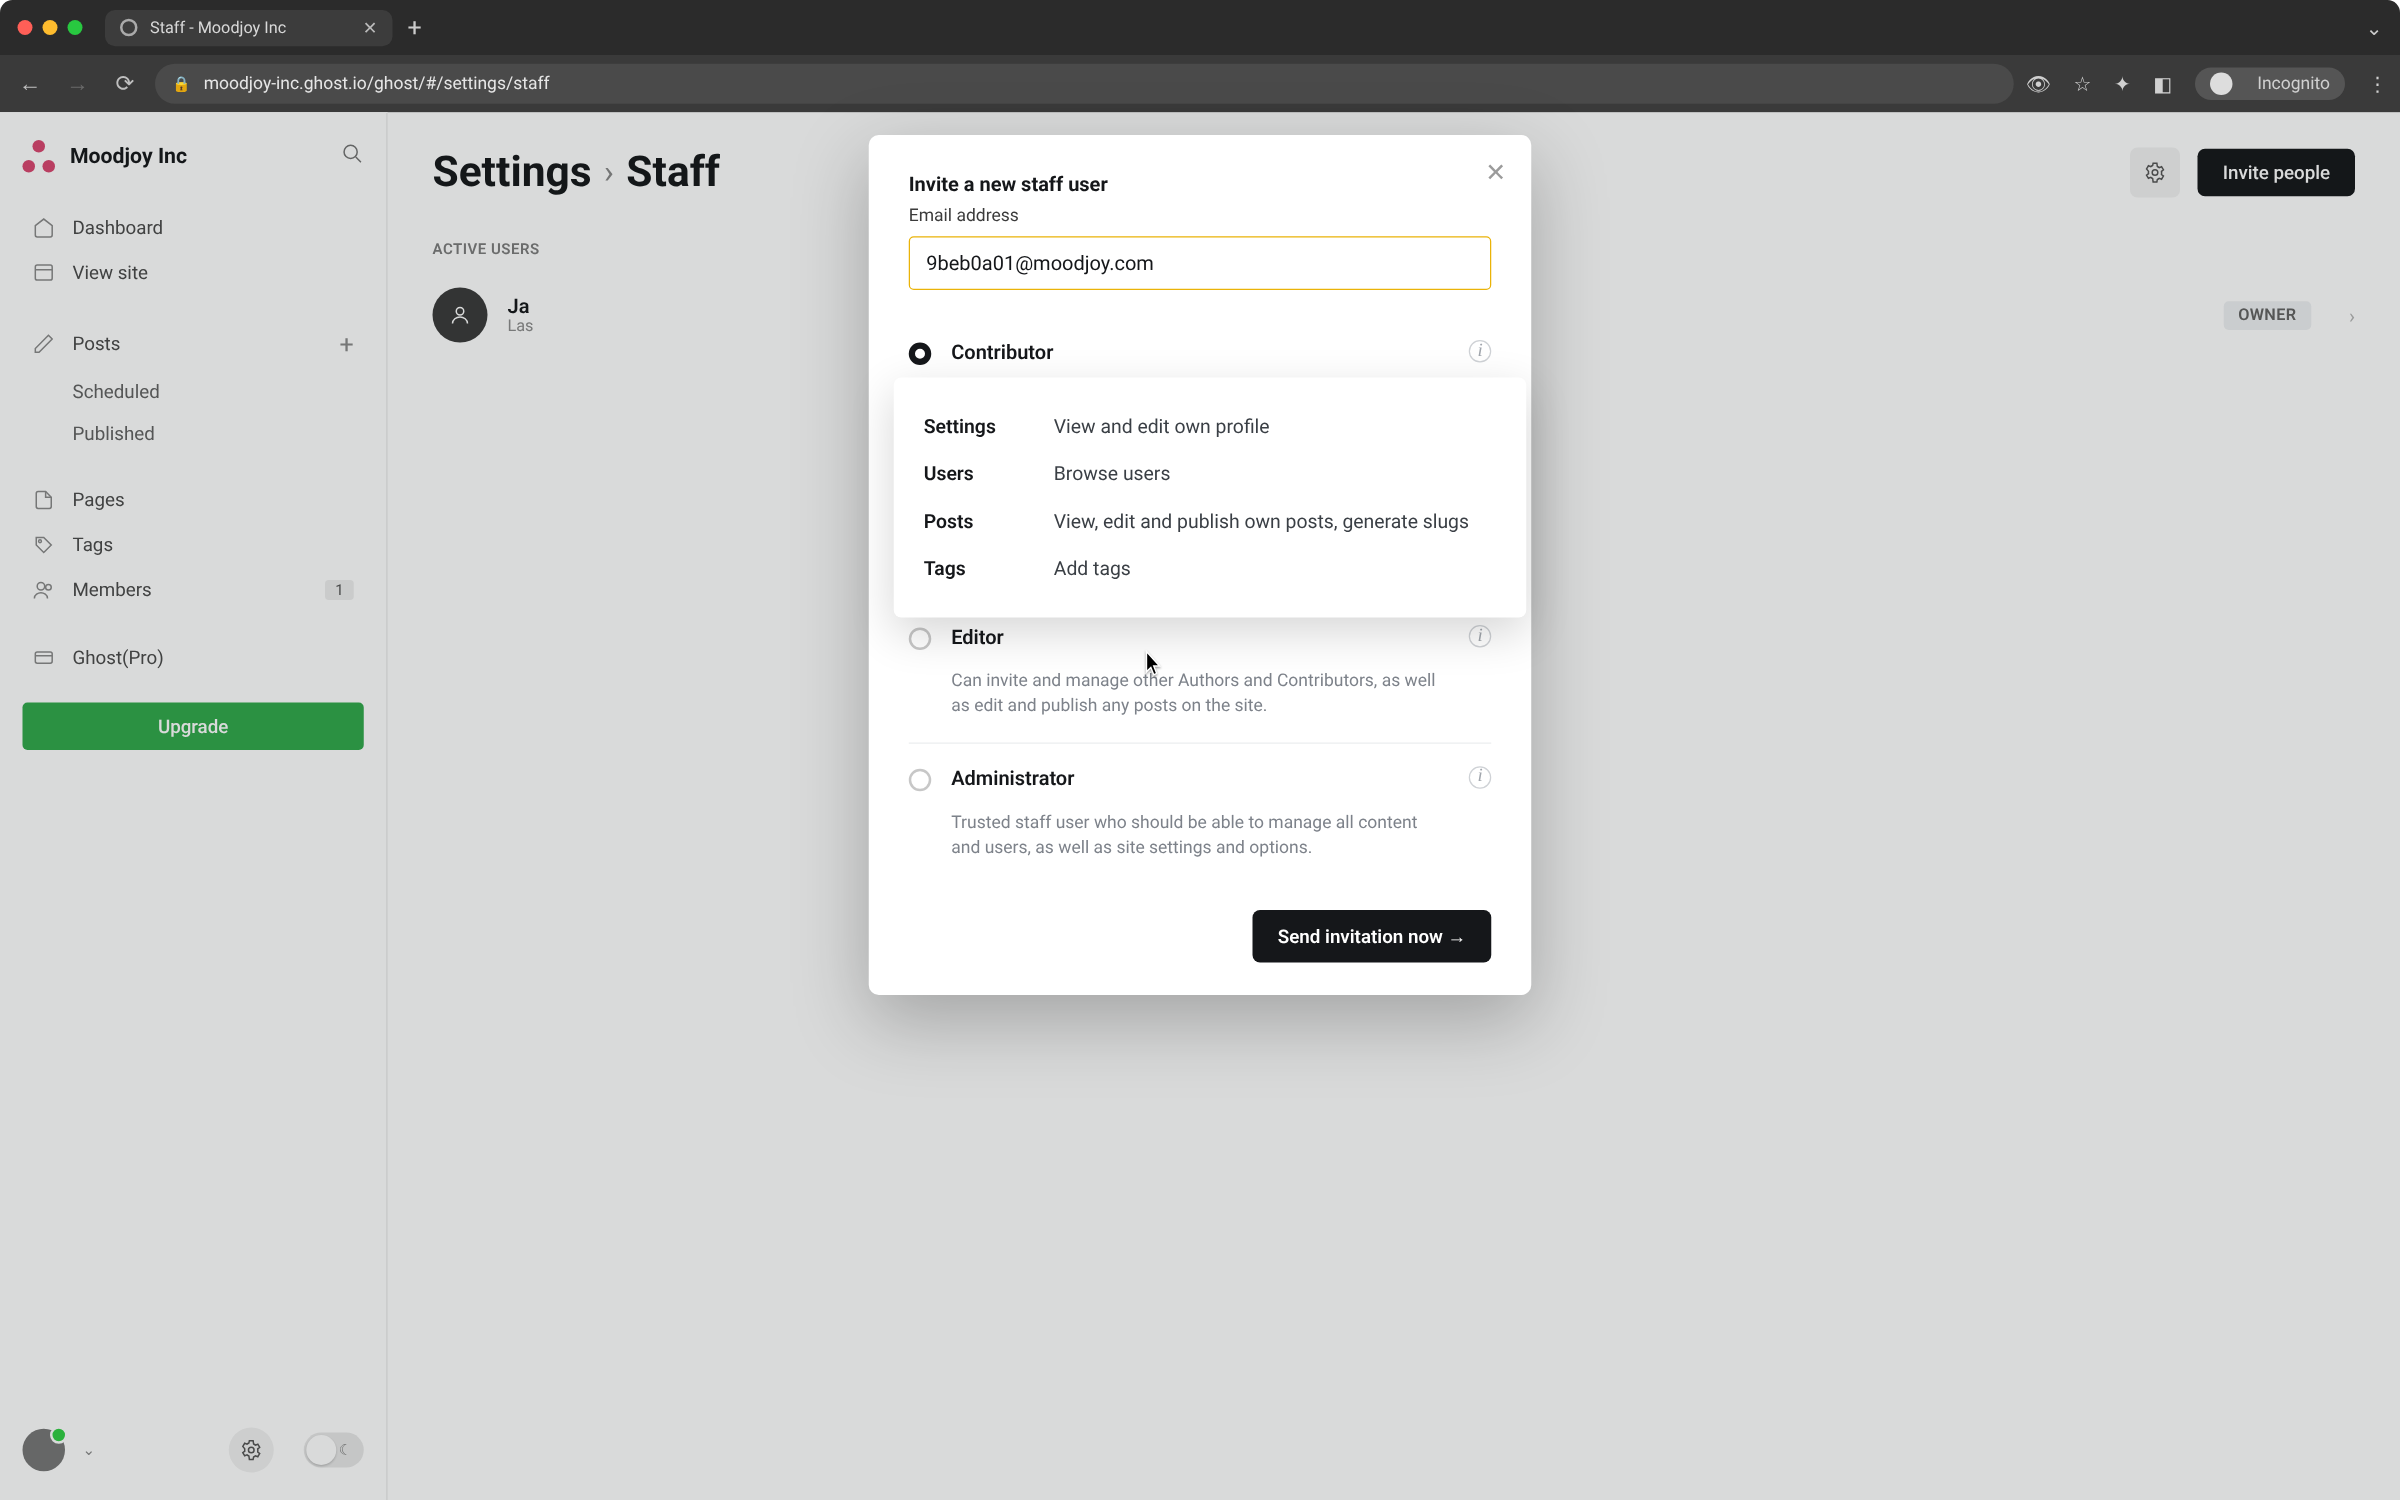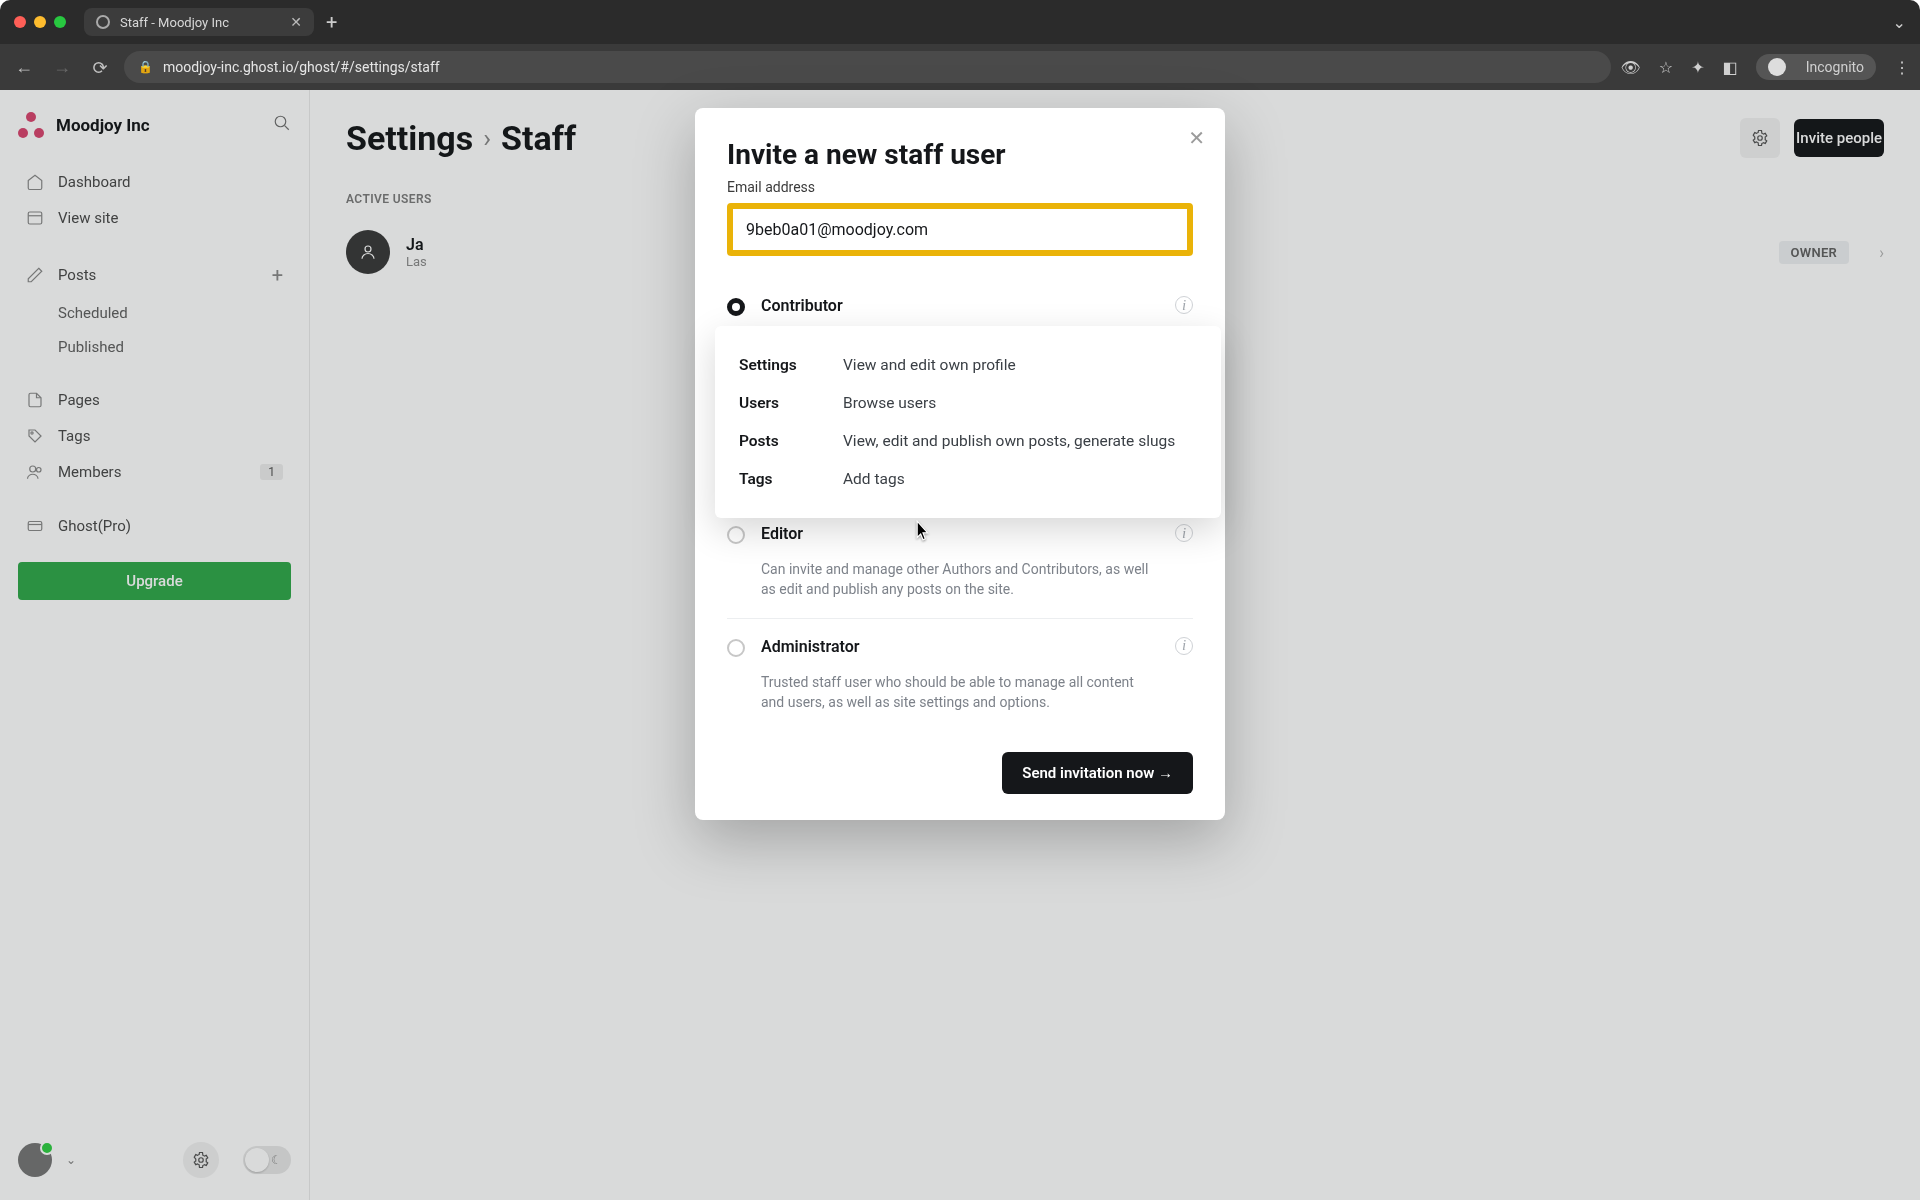--- a/index.html
+++ b/index.html
@@ -56,40 +56,40 @@
   .theme-toggle::before { content:''; position:absolute; left:2px; width:24px; height:24px; background:#fff; border-radius:50%; box-shadow:0 1px 2px rgba(0,0,0,0.2); }
 
   
   .main { flex:1; padding: 28px 36px; }
   .page-header { display:flex; align-items:center; }
   .page-title { font-size:34px; font-weight:700; color:#15171a; }
   .crumb-sep { color:#888; margin:0 10px; font-size:26px; }
   .page-sub { font-size:34px; font-weight:700; color:#15171a; }
   .header-actions { margin-left:auto; display:flex; align-items:center; gap:14px; }
   .gear-box { width:40px; height:40px; border-radius:6px; background:#f2f2f2; display:flex; align-items:center; justify-content:center; color:#555; }
-  .invite-btn { background:#15171a; color:#fff; padding:10px 2px; border-radius:6px; font-size:15px; font-weight:500; }
+  .invite-btn { background:#15171a; color:#fff; padding:10px 20px; border-radius:6px; font-size:15px; font-weight:500; }
 
   .section-label { margin-top:34px; font-size:12px; letter-spacing:0.4px; color:#7c7c7c; font-weight:600; }
   .user-row { margin-top:14px; display:flex; align-items:center; gap:16px; padding:10px 0; }
   .user-avatar { width:44px; height:44px; border-radius:50%; background:#3a3a3a; display:flex; align-items:center; justify-content:center; color:#fff; }
   .user-name { font-weight:600; font-size:16px; color:#15171a; }
   .user-meta { font-size:13px; color:#8c8c8c; }
   .owner-badge { margin-left:auto; background:#eef0f2; color:#626262; font-size:13px; font-weight:600; padding:4px 12px; border-radius:4px; letter-spacing:0.3px; }
   .row-chevron { color:#b5b5b5; margin-left:14px; }
 
   
   .scrim { position:absolute; inset:0; background:rgba(21,23,26,0.16); }
 
   .modal { position:absolute; top:18px; left:50%; transform:translateX(-50%); width:530px; background:#fff; border-radius:8px; box-shadow:0 20px 60px rgba(0,0,0,0.25); padding:30px 32px 26px; }
   .modal-close { position:absolute; top:18px; right:20px; color:#9b9b9b; font-size:20px; }
-  .modal-title { font-size:28px; font-weight:700; color:#15171a; margin-bottom:8px; }
+  .modal-title { font-size:16px; font-weight:700; color:#15171a; margin-bottom:8px; }
   .modal-desc { font-size:15px; color:#74787e; line-height:1.45; margin-bottom:22px; }
 
   .field-label { font-size:14px; color:#3b3b3b; margin-bottom:8px; }
-  .email-input { width:100%; border:6px solid #eab308; border-radius:4px; padding:11px 13px; font-size:16px; color:#15171a; outline:none; }
+  .email-input { width:100%; border:1px solid #eab308; border-radius:4px; padding:11px 13px; font-size:16px; color:#15171a; outline:none; }
 
   .roles { margin-top:22px; }
   .role { display:flex; align-items:flex-start; gap:16px; padding:18px 0; border-bottom:1px solid #eceef0; position:relative; }
   .role:last-of-type { border-bottom:none; }
   .radio { flex:none; width:18px; height:18px; border-radius:50%; border:2px solid #c7c7c7; margin-top:2px; }
   .radio.checked { border:5px solid #15171a; }
   .role-body { flex:1; }
   .role-name { font-size:16px; font-weight:600; color:#15171a; }
   .role-desc { font-size:14px; color:#7d828a; line-height:1.45; margin-top:16px; }
   .info-ico { color:#a1a6ad; font-size:15px; border:1px solid #cfd2d6; border-radius:50%; width:18px; height:18px; display:flex; align-items:center; justify-content:center; font-family:Georgia, serif; font-style:italic; }

